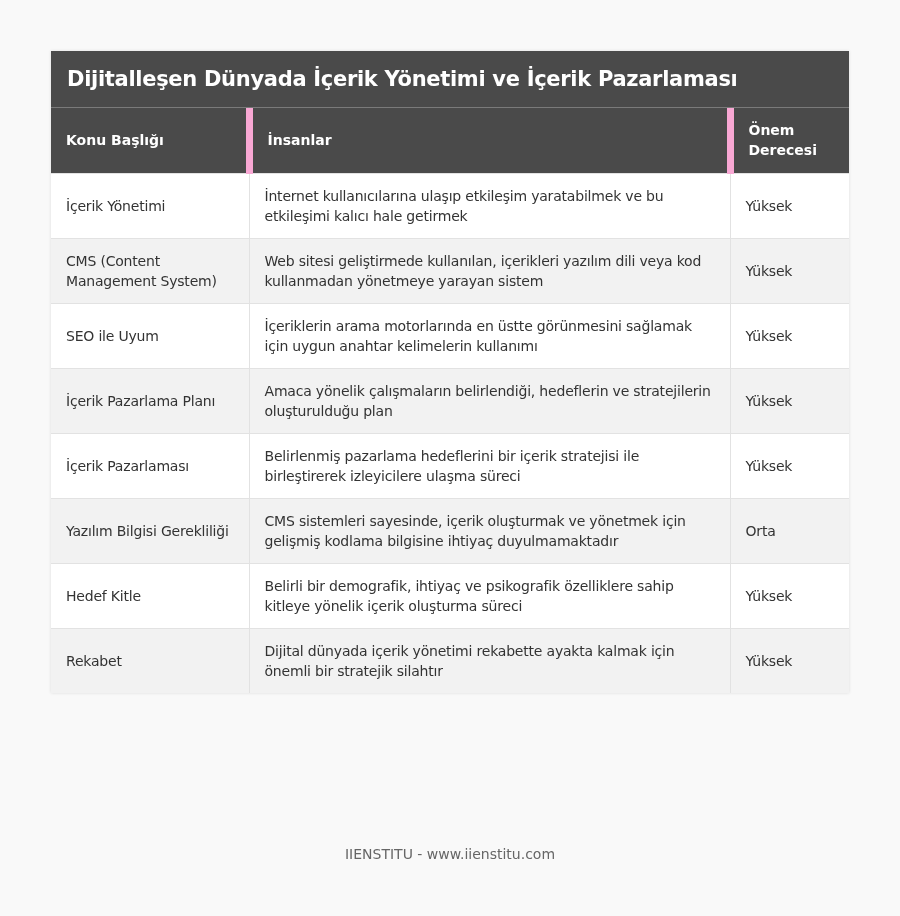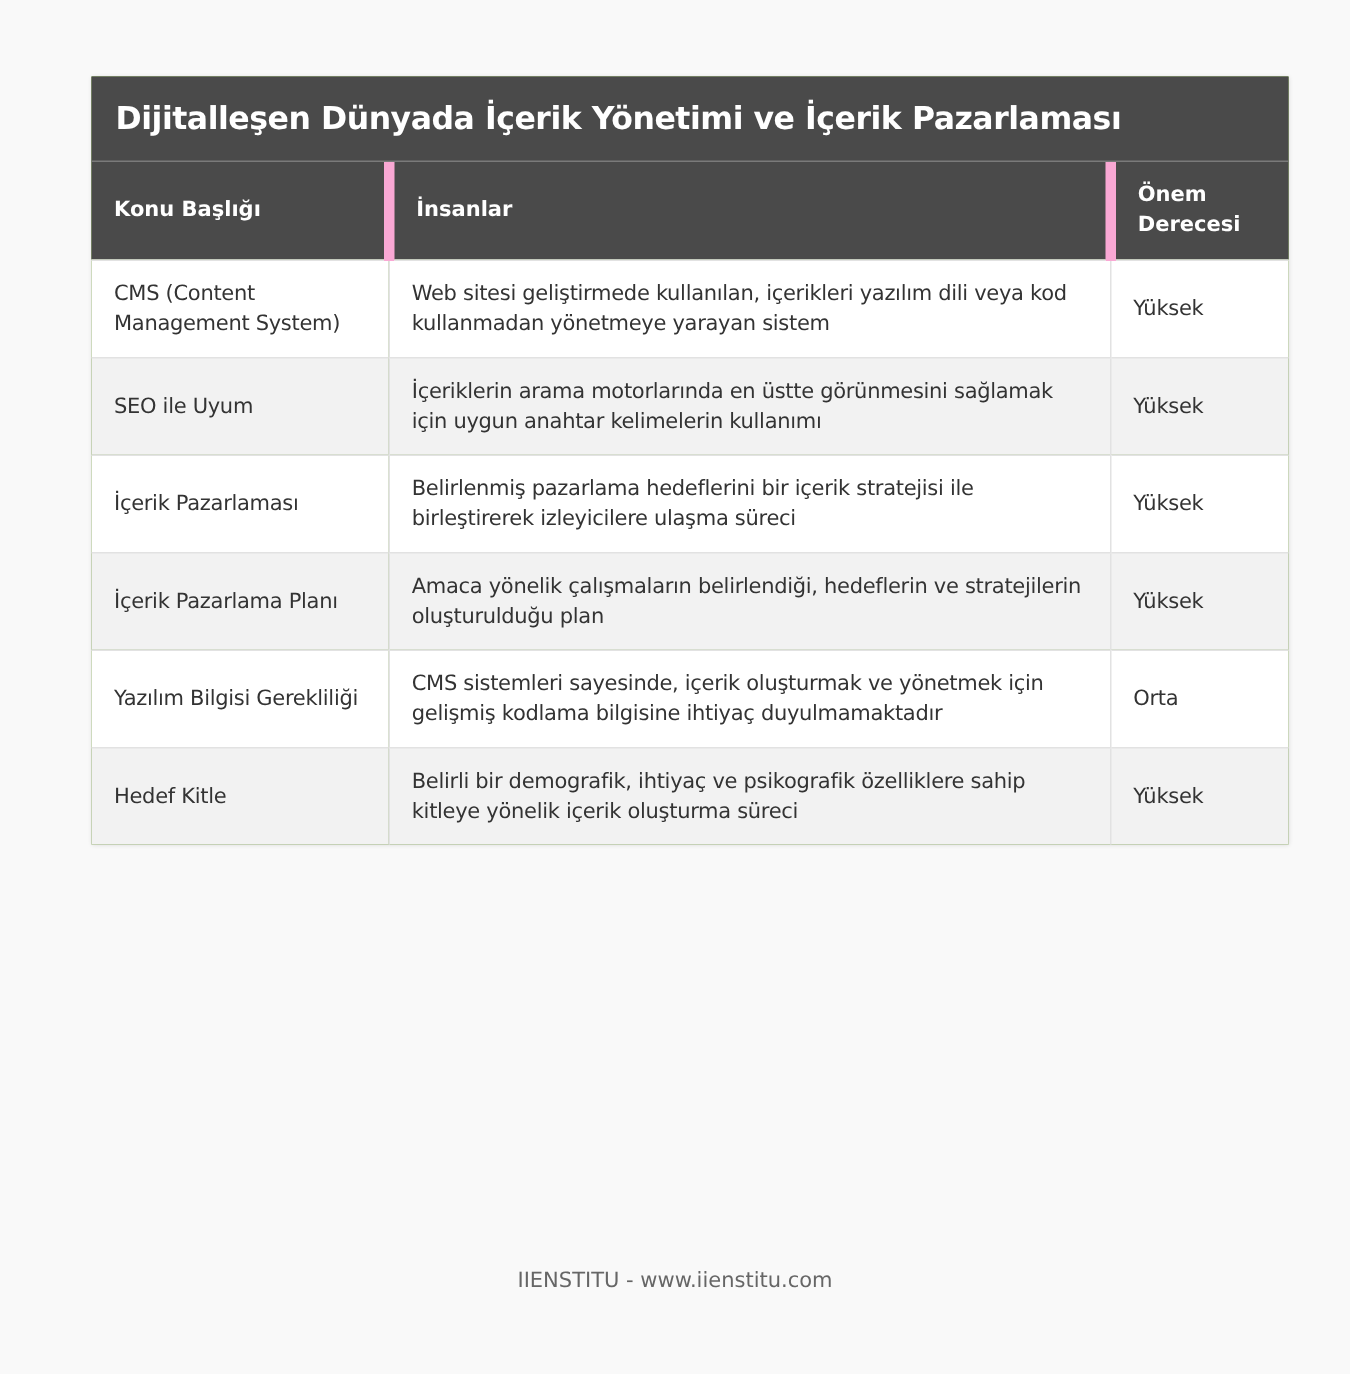--- a/index.html
+++ b/index.html
@@ -5,21 +5,21 @@
   html, body { margin: 0; padding: 0; }
   body {
     width: 900px; height: 916px;
     background: #f9f9f9;
     font-family: "DejaVu Sans", "Liberation Sans", sans-serif;
     color: #333;
     position: relative;
   }
   .card {
     position: absolute;
-    left: 61px; top: 51px;
+    left: 51px; top: 51px;
     width: 798px;
     background: #4d7c0f;
     box-shadow: 0 0 3px rgba(0,0,0,0.12);
   }
   .title-bar {
     background: #4a4a4a;
     color: #fff;
     height: 57px;
     box-sizing: border-box;
     padding: 0 16px;
@@ -85,46 +85,56 @@
       </colgroup>
     <thead>
       <tr>
         <th>Konu Başlığı</th>
         <th>İnsanlar</th>
         <th>Önem Derecesi</th>
       </tr>
     </thead>
     <tbody>
       <tr>
+        <td>İçerik Yönetimi</td>
+        <td>İnternet kullanıcılarına ulaşıp etkileşim yaratabilmek ve bu etkileşimi kalıcı hale getirmek</td>
+        <td>Yüksek</td>
+      </tr>
+      <tr>
         <td>CMS (Content Management System)</td>
         <td>Web sitesi geliştirmede kullanılan, içerikleri yazılım dili veya kod kullanmadan yönetmeye yarayan sistem</td>
         <td>Yüksek</td>
       </tr>
       <tr>
         <td>SEO ile Uyum</td>
         <td>İçeriklerin arama motorlarında en üstte görünmesini sağlamak için uygun anahtar kelimelerin kullanımı</td>
         <td>Yüksek</td>
       </tr>
       <tr>
-        <td>İçerik Pazarlaması</td>
-        <td>Belirlenmiş pazarlama hedeflerini bir içerik stratejisi ile birleştirerek izleyicilere ulaşma süreci</td>
+        <td>İçerik Pazarlama Planı</td>
+        <td>Amaca yönelik çalışmaların belirlendiği, hedeflerin ve stratejilerin oluşturulduğu plan</td>
         <td>Yüksek</td>
       </tr>
       <tr>
-        <td>İçerik Pazarlama Planı</td>
-        <td>Amaca yönelik çalışmaların belirlendiği, hedeflerin ve stratejilerin oluşturulduğu plan</td>
+        <td>İçerik Pazarlaması</td>
+        <td>Belirlenmiş pazarlama hedeflerini bir içerik stratejisi ile birleştirerek izleyicilere ulaşma süreci</td>
         <td>Yüksek</td>
       </tr>
       <tr>
         <td>Yazılım Bilgisi Gerekliliği</td>
         <td>CMS sistemleri sayesinde, içerik oluşturmak ve yönetmek için gelişmiş kodlama bilgisine ihtiyaç duyulmamaktadır</td>
         <td>Orta</td>
       </tr>
       <tr>
         <td>Hedef Kitle</td>
         <td>Belirli bir demografik, ihtiyaç ve psikografik özelliklere sahip kitleye yönelik içerik oluşturma süreci</td>
         <td>Yüksek</td>
       </tr>
+      <tr>
+        <td>Rekabet</td>
+        <td>Dijital dünyada içerik yönetimi rekabette ayakta kalmak için önemli bir stratejik silahtır</td>
+        <td>Yüksek</td>
+      </tr>
     </tbody>
   </table>
 </div>
 
 <div class="footer">IIENSTITU - www.iienstitu.com</div>
 
 </body></html>

